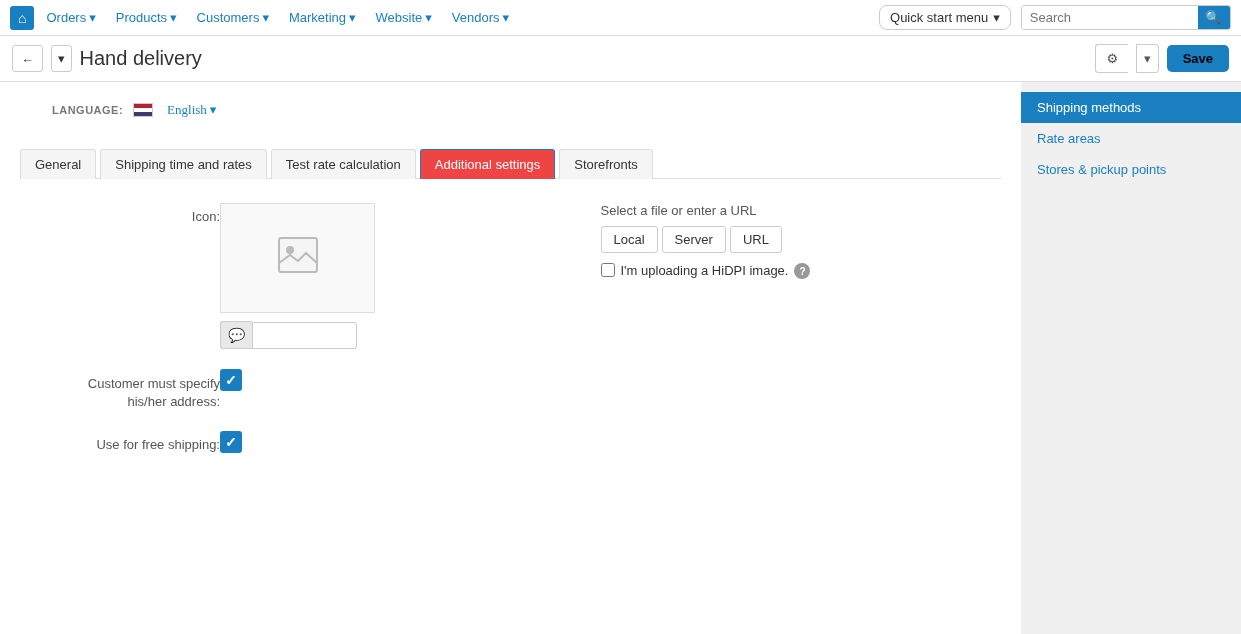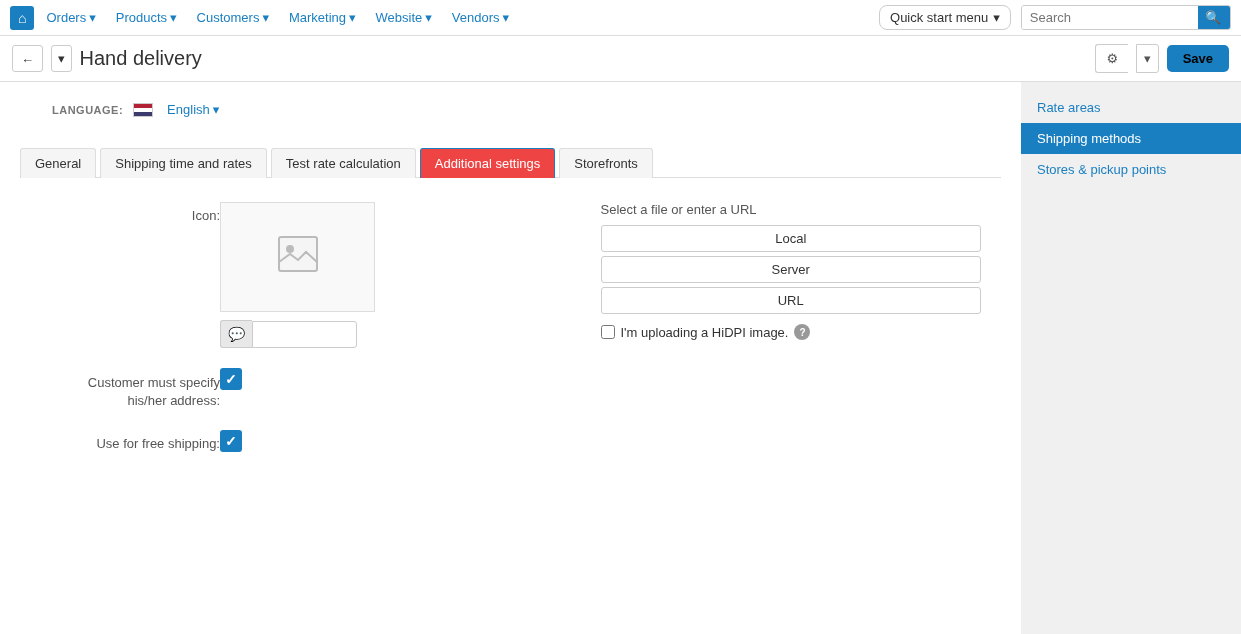--- a/index.html
+++ b/index.html
@@ -178,20 +178,21 @@
       margin-right: 4px;
       vertical-align: middle;
     }
     .language-select {
       font-size: 13px;
       color: #1a7fc1;
       cursor: pointer;
       display: flex;
       align-items: center;
       gap: 3px;
+      font-family: Liberation Serif, serif;
     }
 
     
     .tabs {
       display: flex;
       gap: 4px;
       margin-bottom: 24px;
       border-bottom: 1px solid #ddd;
       padding-bottom: 0;
     }
@@ -276,36 +277,35 @@
     
     .file-select-label {
       font-size: 13px;
       color: #555;
       margin-bottom: 8px;
     }
     .file-btn-group {
       display: flex;
       gap: 4px;
       margin-bottom: 10px;
-      flex-direction: column;
     }
     .file-btn {
       background: #fff;
       border: 1px solid #ccc;
       border-radius: 3px;
       padding: 5px 12px;
       cursor: pointer;
       font-size: 13px;
       color: #333;
     }
 
     
     .checkbox-row {
       display: flex;
-      align-items: center;
+      align-items: flex-start;
       gap: 6px;
     }
     .checkbox-row input[type=checkbox] {
       width: 14px;
       height: 14px;
     }
     .help-icon {
       display: inline-flex;
       align-items: center;
       justify-content: center;
@@ -512,24 +512,24 @@
           <div class="blue-checkbox">
             <span class="checkmark">✓</span>
           </div>
         </div>
       </div>
 
     </div>
   </div>
 
   <div class="sidebar">
+    <div class="sidebar-item active">
+      <span>Shipping methods</span>
+    </div>
     <div class="sidebar-item">
       <a href="#">Rate areas</a>
-    </div>
-    <div class="sidebar-item active">
-      <span>Shipping methods</span>
     </div>
     <div class="sidebar-item">
       <a href="#">Stores &amp; pickup points</a>
     </div>
   </div>
 
 </div>
 
 </body></html>

